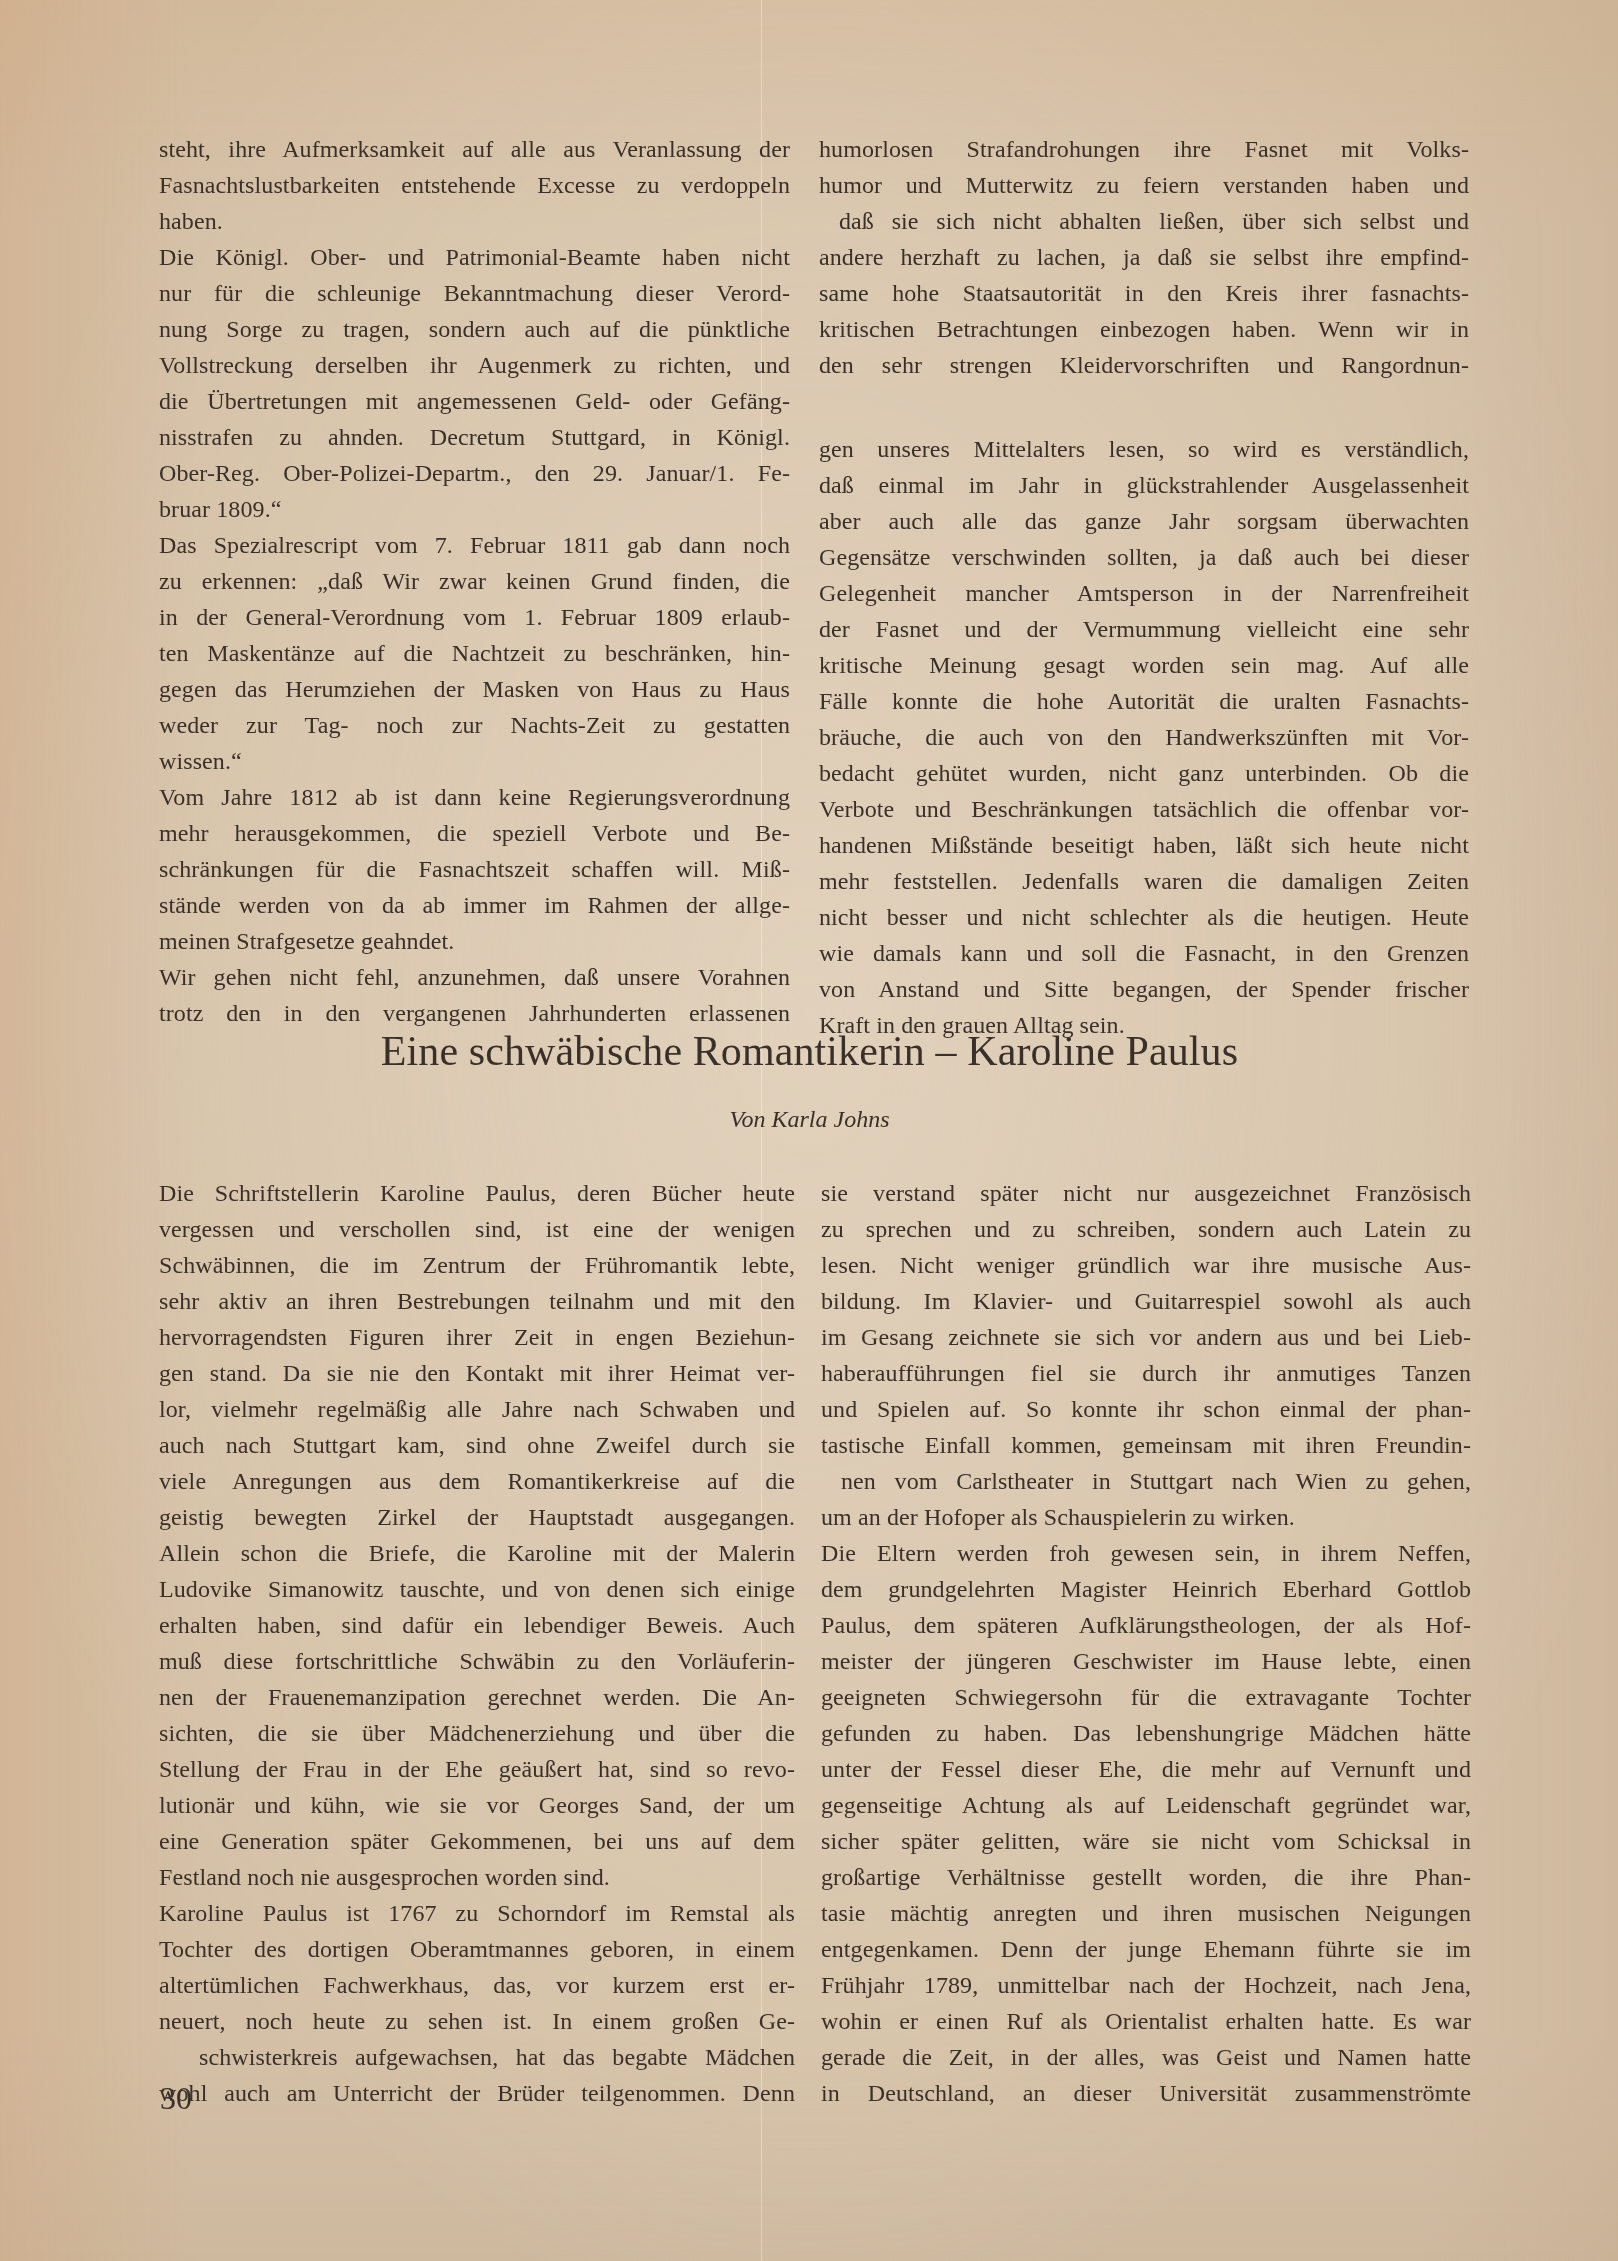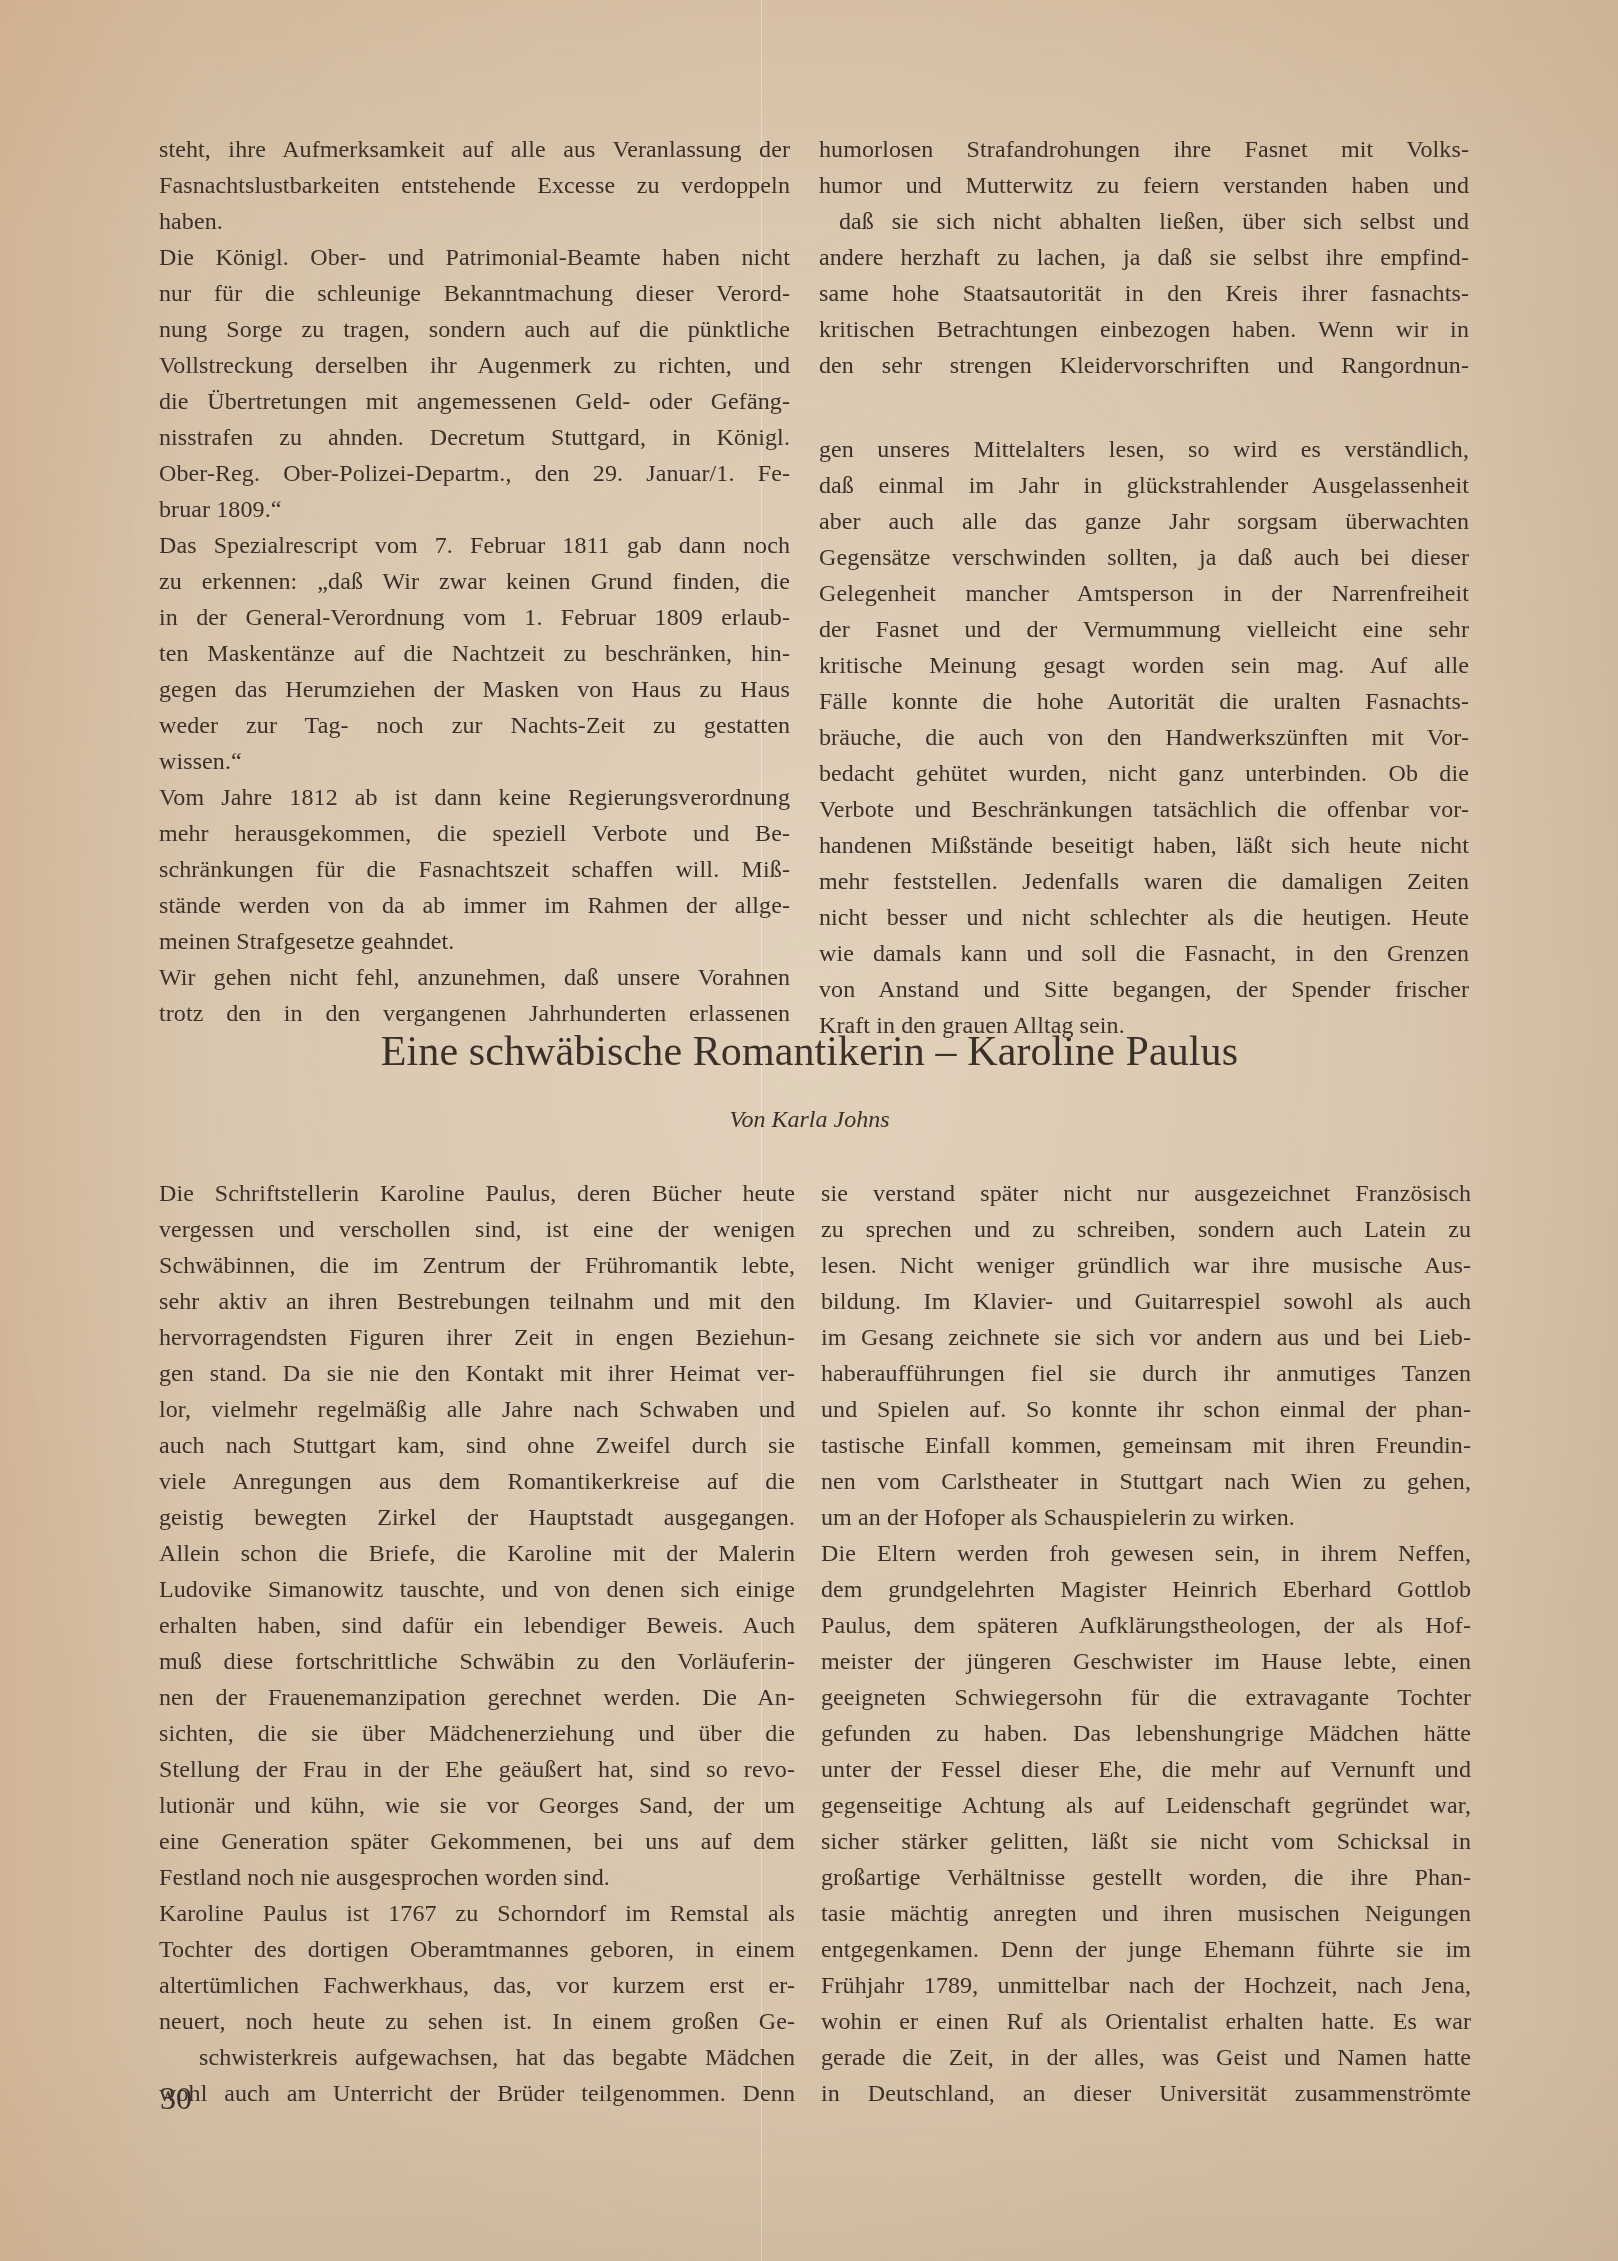--- a/index.html
+++ b/index.html
@@ -179,31 +179,31 @@
     </div>
   <div class="col" id="bot-right">
       <span class="line" style="display: block;">sie verstand später nicht nur ausgezeichnet Französisch</span>
       <span class="line" style="display: block;">zu sprechen und zu schreiben, sondern auch Latein zu</span>
       <span class="line" style="display: block;">lesen. Nicht weniger gründlich war ihre musische Aus-</span>
       <span class="line" style="display: block;">bildung. Im Klavier- und Guitarrespiel sowohl als auch</span>
       <span class="line" style="display: block;">im Gesang zeichnete sie sich vor andern aus und bei Lieb-</span>
       <span class="line" style="display: block;">haberaufführungen fiel sie durch ihr anmutiges Tanzen</span>
       <span class="line" style="display: block;">und Spielen auf. So konnte ihr schon einmal der phan-</span>
       <span class="line" style="display: block;">tastische Einfall kommen, gemeinsam mit ihren Freundin-</span>
-      <span class="line" style="display: block;">nen vom Carlstheater in Stuttgart nach Wien zu gehen,</span>
+      <span class="line" style="display: block; margin-left: 20px;">nen vom Carlstheater in Stuttgart nach Wien zu gehen,</span>
       <span class="line last" style="display: block;">um an der Hofoper als Schauspielerin zu wirken.</span>
       <span class="line" style="display: block;">Die Eltern werden froh gewesen sein, in ihrem Neffen,</span>
       <span class="line" style="display: block;">dem grundgelehrten Magister Heinrich Eberhard Gottlob</span>
       <span class="line" style="display: block;">Paulus, dem späteren Aufklärungstheologen, der als Hof-</span>
       <span class="line" style="display: block;">meister der jüngeren Geschwister im Hause lebte, einen</span>
       <span class="line" style="display: block;">geeigneten Schwiegersohn für die extravagante Tochter</span>
       <span class="line" style="display: block;">gefunden zu haben. Das lebenshungrige Mädchen hätte</span>
       <span class="line" style="display: block;">unter der Fessel dieser Ehe, die mehr auf Vernunft und</span>
       <span class="line" style="display: block;">gegenseitige Achtung als auf Leidenschaft gegründet war,</span>
-      <span class="line" style="display: block;">sicher stärker gelitten, läßt sie nicht vom Schicksal in</span>
+      <span class="line" style="display: block;">sicher später gelitten, wäre sie nicht vom Schicksal in</span>
       <span class="line" style="display: block;">großartige Verhältnisse gestellt worden, die ihre Phan-</span>
       <span class="line" style="display: block;">tasie mächtig anregten und ihren musischen Neigungen</span>
       <span class="line" style="display: block;">entgegenkamen. Denn der junge Ehemann führte sie im</span>
       <span class="line" style="display: block;">Frühjahr 1789, unmittelbar nach der Hochzeit, nach Jena,</span>
       <span class="line" style="display: block;">wohin er einen Ruf als Orientalist erhalten hatte. Es war</span>
       <span class="line" style="display: block;">gerade die Zeit, in der alles, was Geist und Namen hatte</span>
       <span class="line" style="display: block;">in Deutschland, an dieser Universität zusammenströmte</span>
     </div>
 
   <div class="page-number">30</div>

